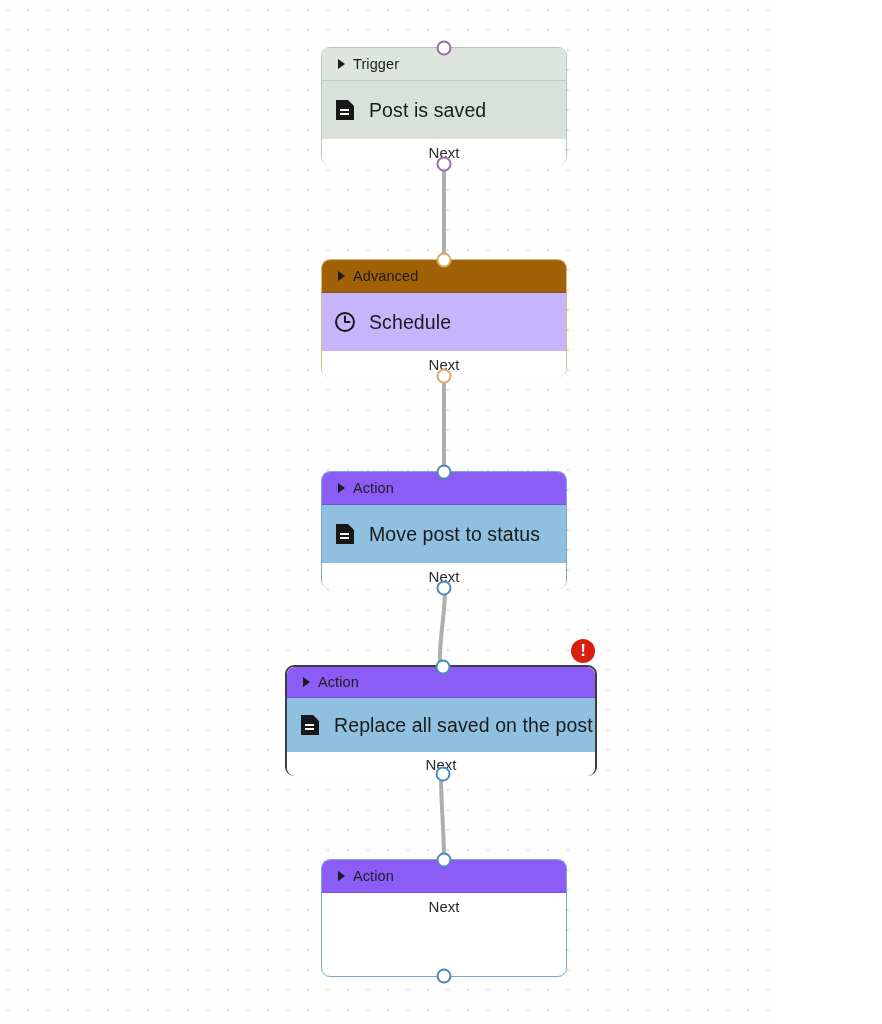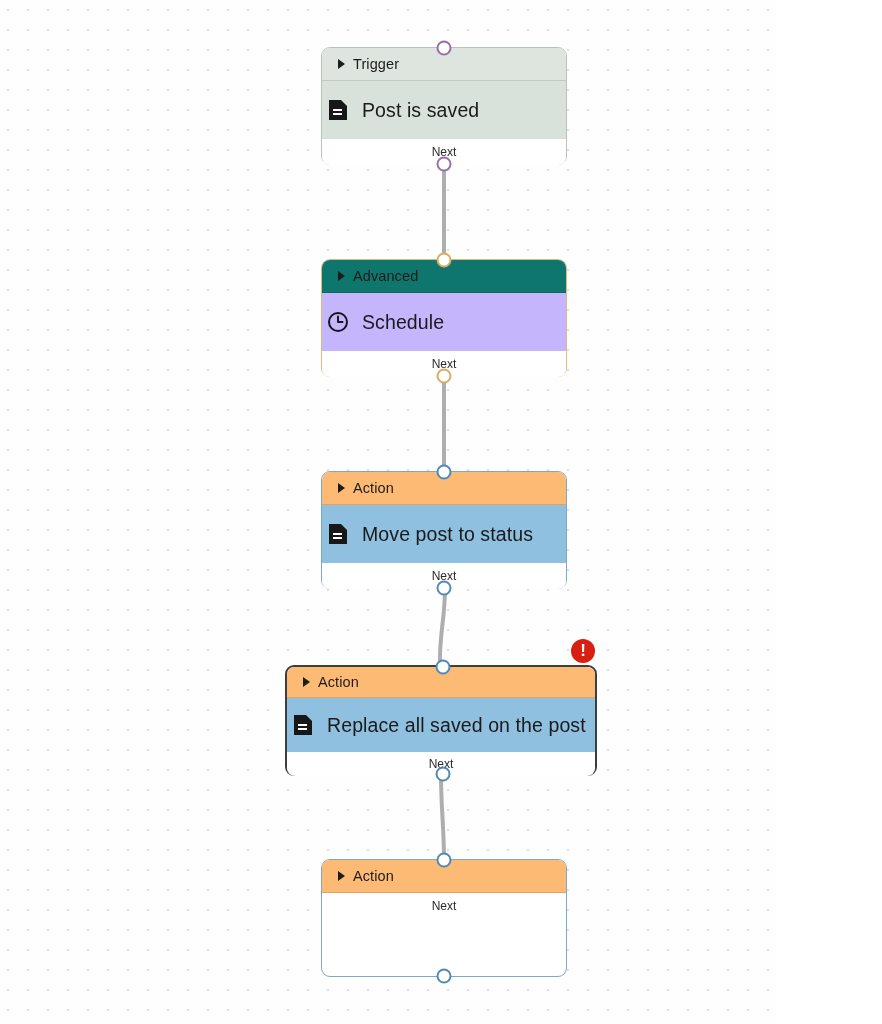--- a/index.html
+++ b/index.html
@@ -67,21 +67,21 @@
     border-left: 7px solid #1c1c1c;
     border-top: 5px solid transparent;
     border-bottom: 5px solid transparent;
     margin-right: 8px;
     flex: none;
   }
   .node-body {
     display: flex;
     align-items: center;
     height: 58px;
-    padding-left: 4px;
+    padding-left: 11px;
     box-sizing: border-box;
   }
   .node-icon {
     width: 24px;
     height: 24px;
     flex: none;
     margin-right: 12px;
     display: flex;
     align-items: center;
     justify-content: center;
@@ -91,36 +91,36 @@
     color: #1a1a1a;
     letter-spacing: .1px;
     white-space: nowrap;
   }
   .node-footer {
     height: 26px;
     background: #ffffff;
     display: flex;
     align-items: center;
     justify-content: center;
-    font-size: 12px;
+    font-size: 15px;
     color: #2a2a2a;
     box-sizing: border-box;
   }
 
   
   .node.trigger { border-color: #b9c3bd; }
   .node.trigger .node-header { background: #dde5de; }
   .node.trigger .node-body   { background: #d9e2da; }
 
   .node.advanced { border-color: #e0b97a; }
-  .node.advanced .node-header { background: #0f766e; }
+  .node.advanced .node-header { background: #a16207; }
   .node.advanced .node-body   { background: #c4b5fd; }
 
   .node.action { border-color: #7aa9cd; }
-  .node.action .node-header { background: #fdba74; }
+  .node.action .node-header { background: #8b5cf6; }
   .node.action .node-body   { background: #90c0e0; }
 
   .node.selected { border: 2px solid #3c3f42; }
 
   
   .port {
     position: absolute;
     width: 15px;
     height: 15px;
     border-radius: 50%;

